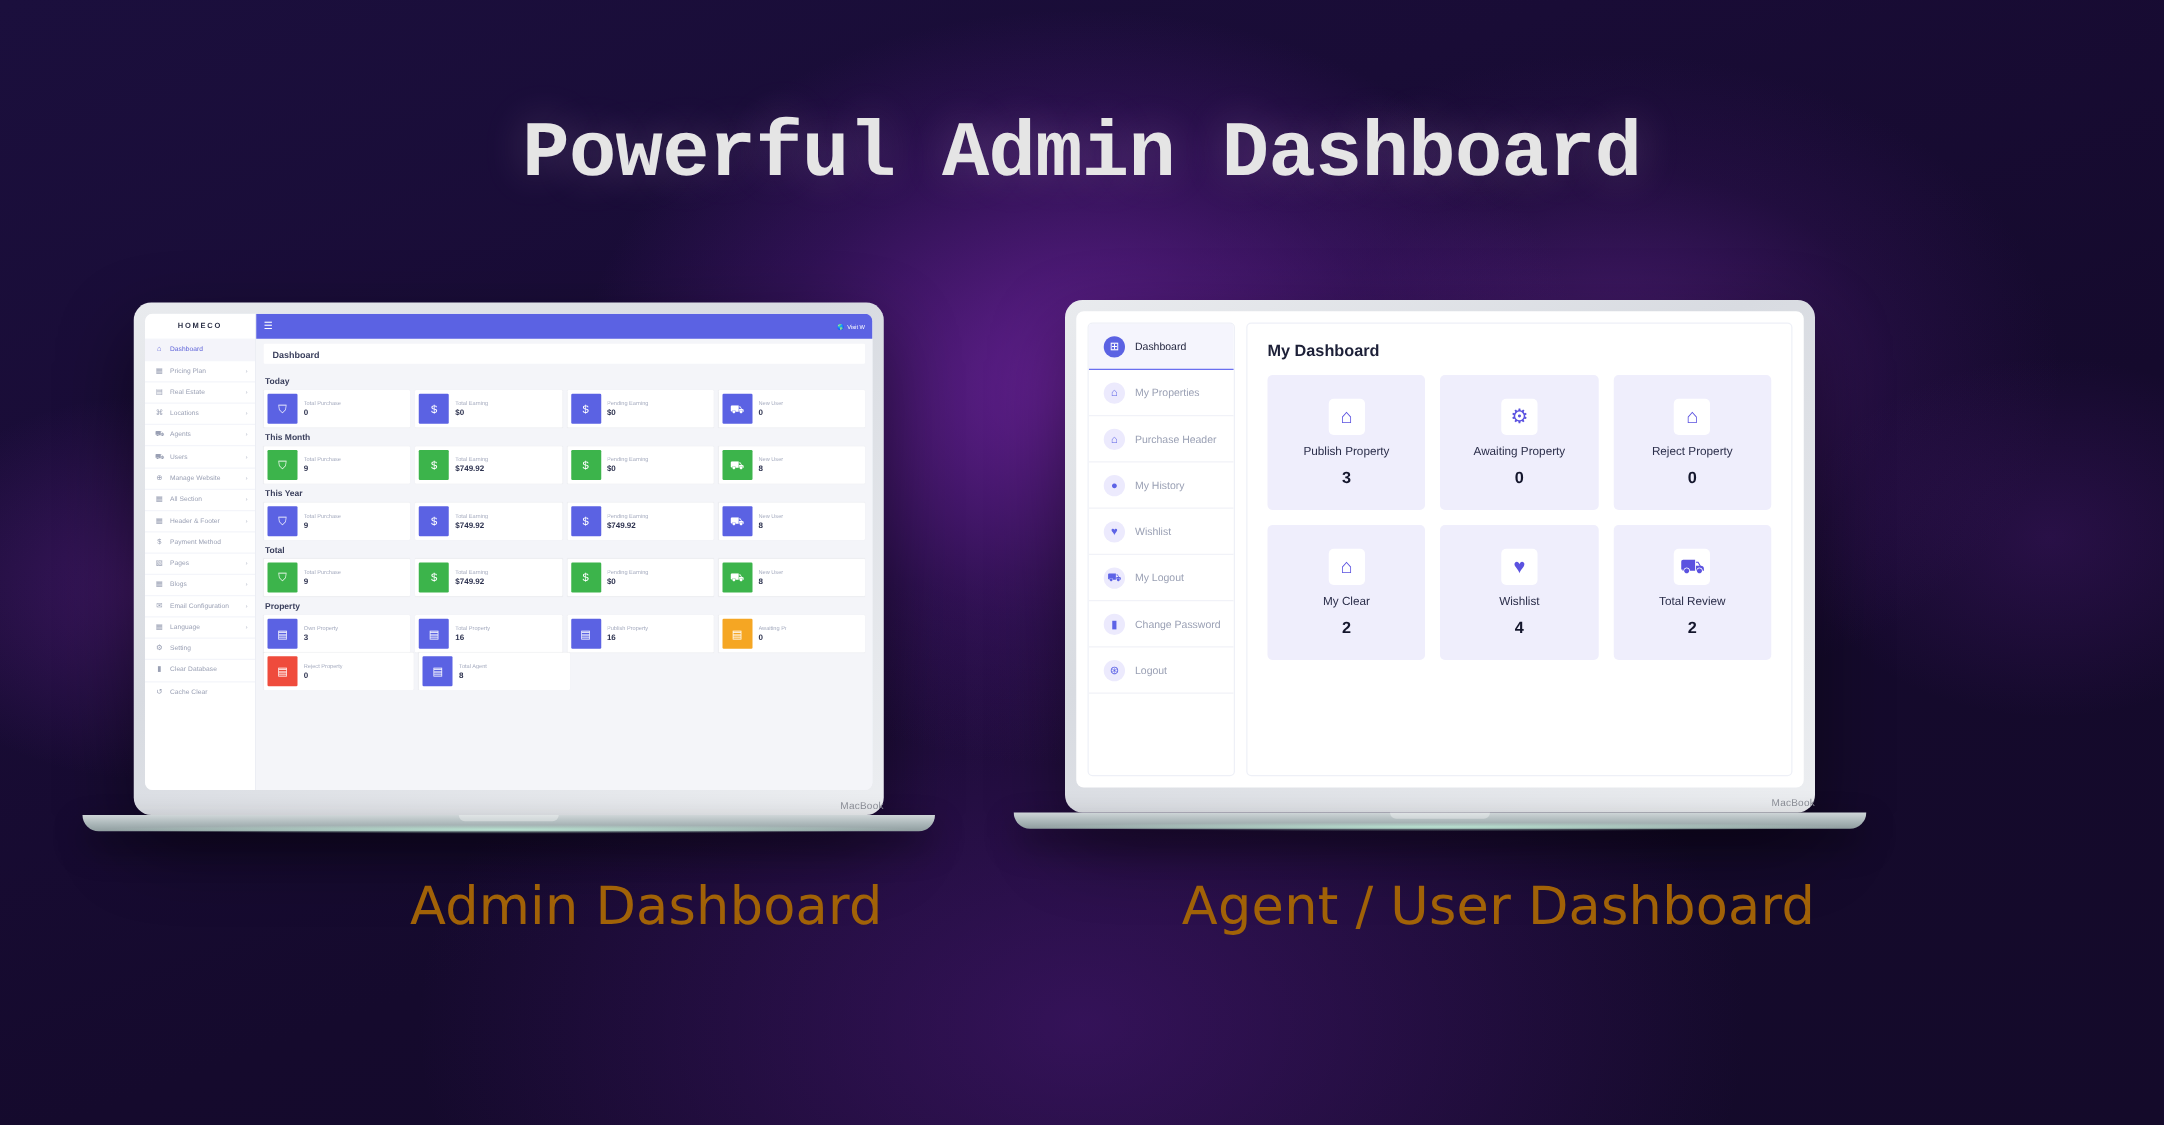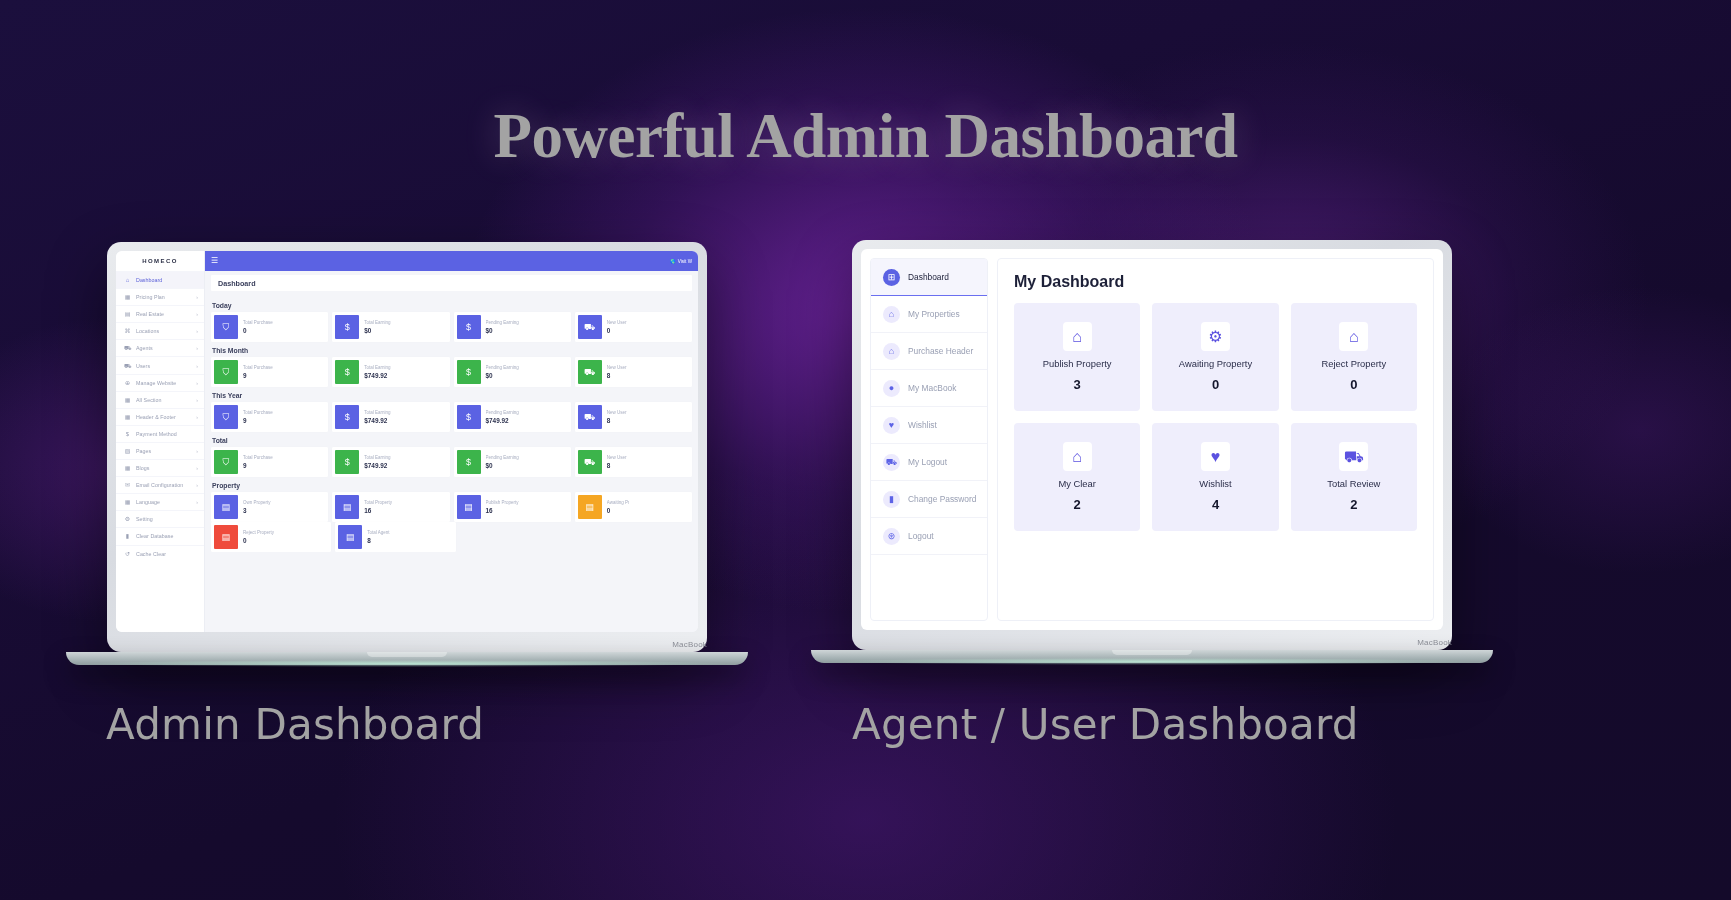--- a/index.html
+++ b/index.html
@@ -24,26 +24,26 @@
   #bg::after{
     content:"";
     position:absolute; inset:0;
     background:
       radial-gradient(ellipse 300px 220px at 120px 470px, rgba(140,48,190,0.30) 0%, rgba(60,20,100,0) 70%),
       radial-gradient(ellipse 280px 200px at 1640px 430px, rgba(120,40,175,0.20) 0%, rgba(60,20,100,0) 72%);
   }
 
   
   #hero-title {
-    position: absolute; top: 100px; left: 0; width: 100%;
+    position: absolute; top: 88px; left: 0; width: 100%;
     text-align: center;
     font-size: 63px; font-weight: 700; letter-spacing: -0.5px;
-    color: #a3a3a3;
+    color: #e5e5e5;
     text-shadow: 0 0 34px rgba(255,210,255,0.22);
-    font-family: Liberation Serif, serif;
+    font-family: Liberation Mono, monospace;
   }
 
   
   .laptop { position: absolute; }
 
   .lid {
     position: absolute;
     border-radius: 14px;
     background: linear-gradient(150deg,#e9ebee 0%,#d8dbe1 42%,#eceef1 100%);
     box-shadow: 0 24px 60px rgba(0,0,0,0.45);
@@ -159,39 +159,39 @@
     display: flex; align-items: center; justify-content: center;
     font-size: 9px; line-height: 1;
   }
   .g-nav-item.active .g-nav-ico { background: #5b62e3; color: #fff; }
   .g-nav-label { font-size: 8.4px; white-space: nowrap; }
 
   #agent-panel {
     flex: 1; border: 1px solid #eef0f7; border-radius: 4px;
     padding: 14px 16px 16px 16px; min-width: 0;
   }
-  #agent-panel-title { font-size: 16px; font-weight: 700; color: #1d2038; margin-bottom: 12px; }
+  #agent-panel-title { font-size: 13px; font-weight: 700; color: #1d2038; margin-bottom: 12px; }
   #agent-grid { display: grid; grid-template-columns: repeat(3, 1fr); gap: 12px; }
   .g-card {
     background: #efeefc; border-radius: 4px; height: 108px;
     display: flex; flex-direction: column; align-items: center; justify-content: center;
     gap: 7px; padding: 6px;
   }
   .g-card-ico {
     width: 29px; height: 29px; background: #fff; border-radius: 4px;
     display: flex; align-items: center; justify-content: center;
     color: #5b52e0; font-size: 16px; line-height: 1;
   }
   .g-card-label { font-size: 9.4px; color: #2b2e4a; text-align: center; line-height: 1.25; }
   .g-card-value { font-size: 13px; font-weight: 700; color: #14162c; }
 
   
   .caption {
-    position: absolute; text-align: left;
-    font-size: 42px; font-weight: 400; color: #a3a3a3;
+    position: absolute; text-align: right;
+    font-size: 42px; font-weight: 400; color: #a16207;
     font-family: "DejaVu Sans", sans-serif;
     letter-spacing: 0.2px; white-space: nowrap;
   }
 </style>
 </head>
 <body>
 
 <div id="bg"></div>
 
 <div id="hero-title">Powerful Admin Dashboard</div>
@@ -500,21 +500,21 @@
           <div class="g-nav-item">
             <span class="g-nav-ico">⌂</span>
             <span class="g-nav-label">My Properties</span>
           </div>
           <div class="g-nav-item">
             <span class="g-nav-ico">⌂</span>
             <span class="g-nav-label">Purchase Header</span>
           </div>
           <div class="g-nav-item">
             <span class="g-nav-ico">●</span>
-            <span class="g-nav-label">My MacBook</span>
+            <span class="g-nav-label">My History</span>
           </div>
           <div class="g-nav-item">
             <span class="g-nav-ico">♥</span>
             <span class="g-nav-label">Wishlist</span>
           </div>
           <div class="g-nav-item">
             <span class="g-nav-ico">⛟</span>
             <span class="g-nav-label">My Logout</span>
           </div>
           <div class="g-nav-item">

